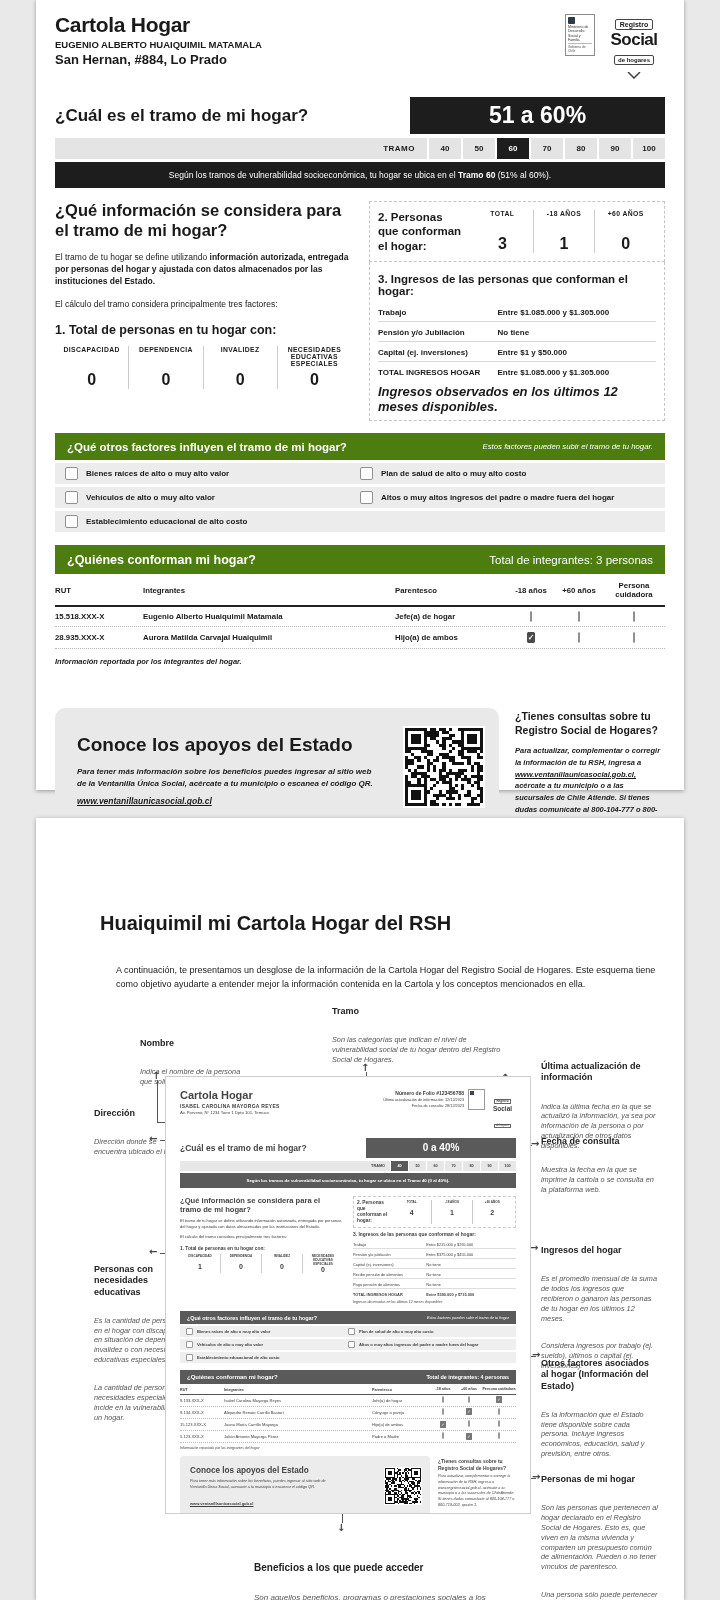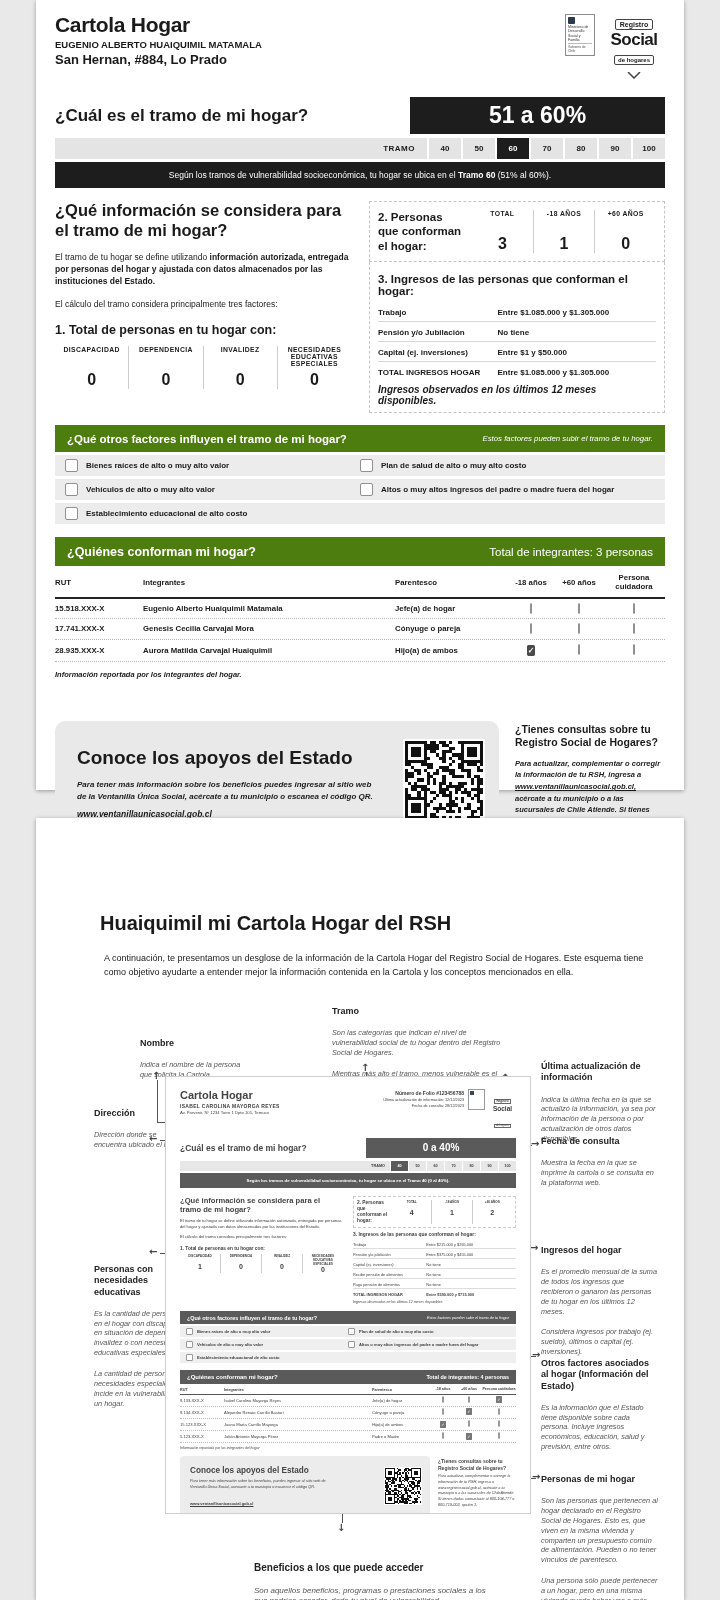--- a/index.html
+++ b/index.html
@@ -46,21 +46,21 @@
   .stat:first-child{border-left:0}
   .stat-l{font-size:6.8px;font-weight:700;letter-spacing:.4px;min-height:22px}
   .stat-v{font-size:16px;font-weight:700;margin-top:3px}
   .box2{border:1px dashed #c5c5c5;padding:8px;display:flex;gap:6px}
   .box2 h3{font-size:11.5px;margin:0;width:88px;line-height:1.25}
   .box2 .stats{flex:1;margin-top:0}
   .sec3{border:1px dashed #c5c5c5;border-top:0;padding:8px 8px 6px}
   h3.sec3h{font-size:11.5px;margin:3px 0 5px}
   .irow{display:grid;grid-template-columns:43% 57%;font-size:8px;font-weight:700;padding:6px 0 4px;border-bottom:1px solid #d8d8d8}
   .irow.total{border-bottom:0}
-  .inote{font-size:10px;font-style:italic;font-weight:700;margin-top:3px}
+  .inote{font-size:13px;font-style:italic;font-weight:700;margin-top:3px}
 
   
   .bar{background:#4d7c0f;color:#fff;display:flex;justify-content:space-between;align-items:center;padding:0 12px}
   .factors-bar{height:27px;margin-top:12px}
   .factors-bar .t{font-size:11.5px;font-weight:700}
   .factors-bar .n{font-size:7.8px;font-style:italic}
   .frow{background:#ececec;display:grid;grid-template-columns:1fr 1fr;margin-top:3px;padding:4px 10px}
   .fitem{display:flex;align-items:center;gap:8px;font-size:8px;font-weight:700}
   .cb{width:11px;height:11px;border:1px solid #909090;border-radius:2px;background:#fff;flex:none}
   .cb.checked{background:#4a4a4a;border-color:#4a4a4a;color:#fff;font-size:8px;line-height:11px;text-align:center}
@@ -83,24 +83,24 @@
   .apoyos-box p{font-size:8px;font-weight:700;font-style:italic;width:300px;margin:10px 0 0;line-height:1.5}
   .apoyos-link{font-size:8.5px;font-weight:700;text-decoration:underline;font-style:italic;color:#1a1a1a;display:inline-block;margin-top:2px}
   .qr{position:absolute;right:14px;top:50%;transform:translateY(-50%);width:78px;height:78px;background:#fff;padding:2px}
   .consultas h3{font-size:10.5px;margin:2px 0 0;line-height:1.3}
   .consultas p{font-size:7.5px;font-style:italic;font-weight:700;line-height:1.55;margin:8px 0 0}
   .consultas .ln{text-decoration:underline;color:#1a1a1a}
   .footer{font-size:8px;font-weight:700;margin-top:48px}
 
   
   .p2-title{position:absolute;left:64px;top:94px;font-size:20px;font-weight:700;margin:0}
-  .p2-intro{position:absolute;left:64px;top:130px;width:552px;font-size:9px;line-height:1.55;margin:4px}
+  .p2-intro{position:absolute;left:64px;top:130px;width:552px;font-size:9px;line-height:1.55;margin:16px}
   .ann{position:absolute}
   .ann .t{font-size:9px;font-weight:700;color:#222;line-height:1.25}
-  .ann .d{font-size:7.3px;font-style:italic;color:#555;line-height:1.35;margin-top:11px}
+  .ann .d{font-size:7.3px;font-style:italic;color:#555;line-height:1.35;margin-top:18px}
   .vl,.hl{position:absolute;background:#555}
   .vl{width:1px}.hl{height:1px}
   .dot{position:absolute;width:3px;height:3px;background:#222;border-radius:50%}
   .ah{position:absolute;font-size:10px;color:#444;font-weight:700;line-height:1;font-family:"DejaVu Sans",sans-serif}
 
   
   .mini{position:absolute;left:129px;top:258px;width:366px;height:438px;border:1px solid #cfcfcf;background:#fff;padding:12px 14px;box-sizing:border-box;overflow:hidden;color:#3d3d3d}
   .m-head{display:flex;justify-content:space-between}
   .m-title{font-size:11px;font-weight:700;color:#444}
   .m-name{font-size:5px;font-weight:700;margin-top:2px;letter-spacing:.3px}
@@ -320,28 +320,20 @@
       <span>Integrantes</span>
       <span>Parentesco</span>
       <span class="c">-18 años</span>
       <span class="c">+60 años</span>
       <span class="c">Persona cuidadora</span>
     </div>
     <div class="mrow">
       <span>15.518.XXX-X</span>
       <span>Eugenio Alberto Huaiquimil Matamala</span>
       <span>Jefe(a) de hogar</span>
-      <span class="c"><span class="cb"></span></span>
-      <span class="c"><span class="cb"></span></span>
-      <span class="c"><span class="cb"></span></span>
-    </div>
-    <div class="mrow">
-      <span>17.741.XXX-X</span>
-      <span>Genesis Cecilia Carvajal Mora</span>
-      <span>Cónyuge o pareja</span>
       <span class="c"><span class="cb"></span></span>
       <span class="c"><span class="cb"></span></span>
       <span class="c"><span class="cb"></span></span>
     </div>
     <div class="mrow">
       <span>28.935.XXX-X</span>
       <span>Aurora Matilda Carvajal Huaiquimil</span>
       <span>Hijo(a) de ambos</span>
       <span class="c"><span class="cb checked">✓</span></span>
       <span class="c"><span class="cb"></span></span>

